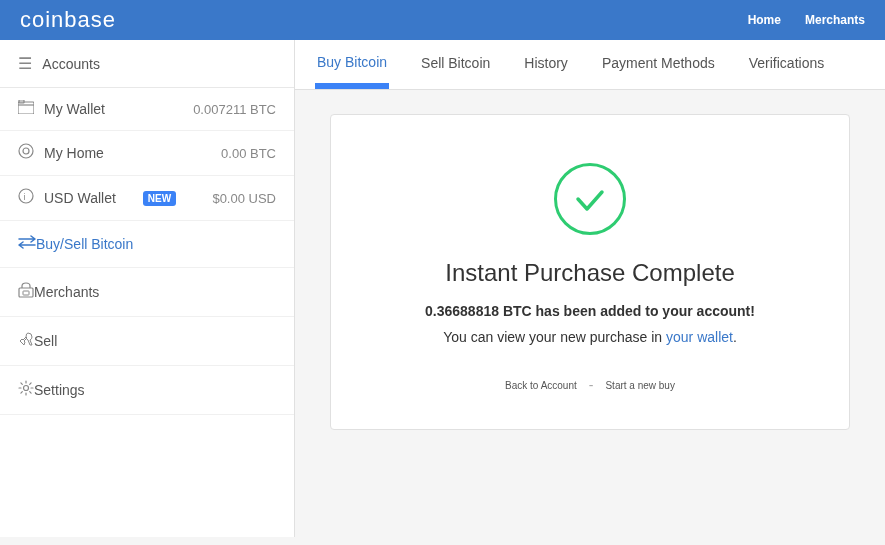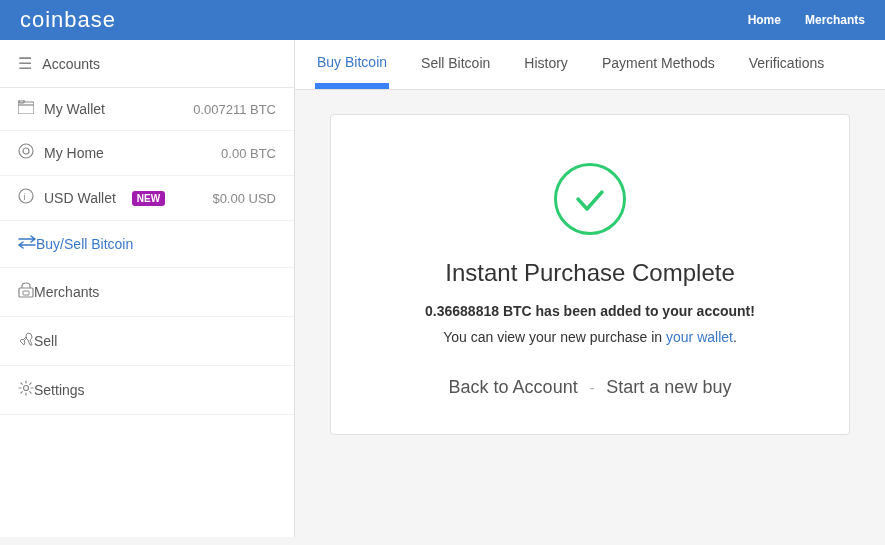--- a/index.html
+++ b/index.html
@@ -77,27 +77,27 @@
     .sidebar-wallet-item .icon {
       color: #888;
       font-size: 16px;
     }
     .sidebar-wallet-item .amount {
       color: #888;
       font-size: 13px;
     }
 
     .badge-new {
-      background: #a21caf;
+      background: #3b82f6;
       color: white;
       font-size: 10px;
       font-weight: 700;
       padding: 2px 5px;
       border-radius: 3px;
-      margin-left: 6px;
+      margin-left: 17px;
       vertical-align: middle;
     }
 
     .sidebar-nav-item {
       display: flex;
       align-items: center;
       padding: 14px 18px;
       border-bottom: 1px solid #f0f0f0;
       color: #3a78c9;
       cursor: pointer;
@@ -200,21 +200,21 @@
       display: flex;
       justify-content: center;
       align-items: center;
       gap: 12px;
       color: #555;
       font-size: 14px;
     }
     .action-link {
       color: #555;
       cursor: pointer;
-      font-size: 18px;
+      font-size: 10px;
     }
     .action-divider {
       color: #aaa;
     }
   </style>
 </head>
 <body>
 
 <nav class="topnav">
   <span class="topnav-logo">coinbase</span>

